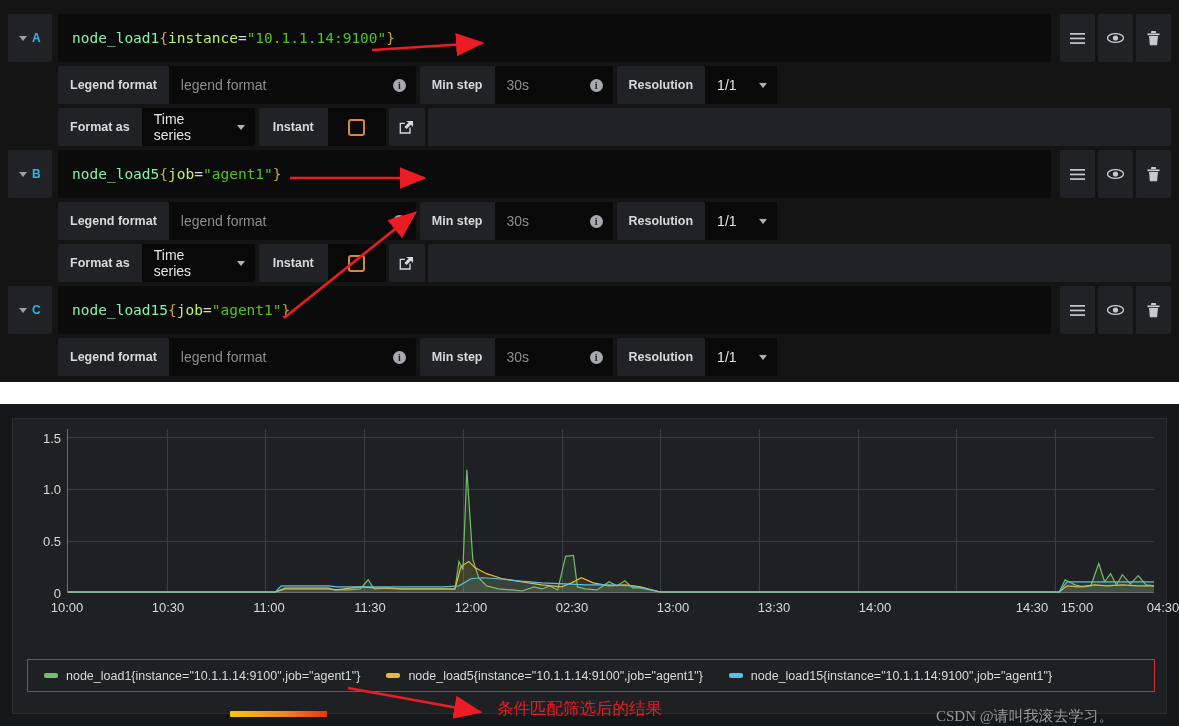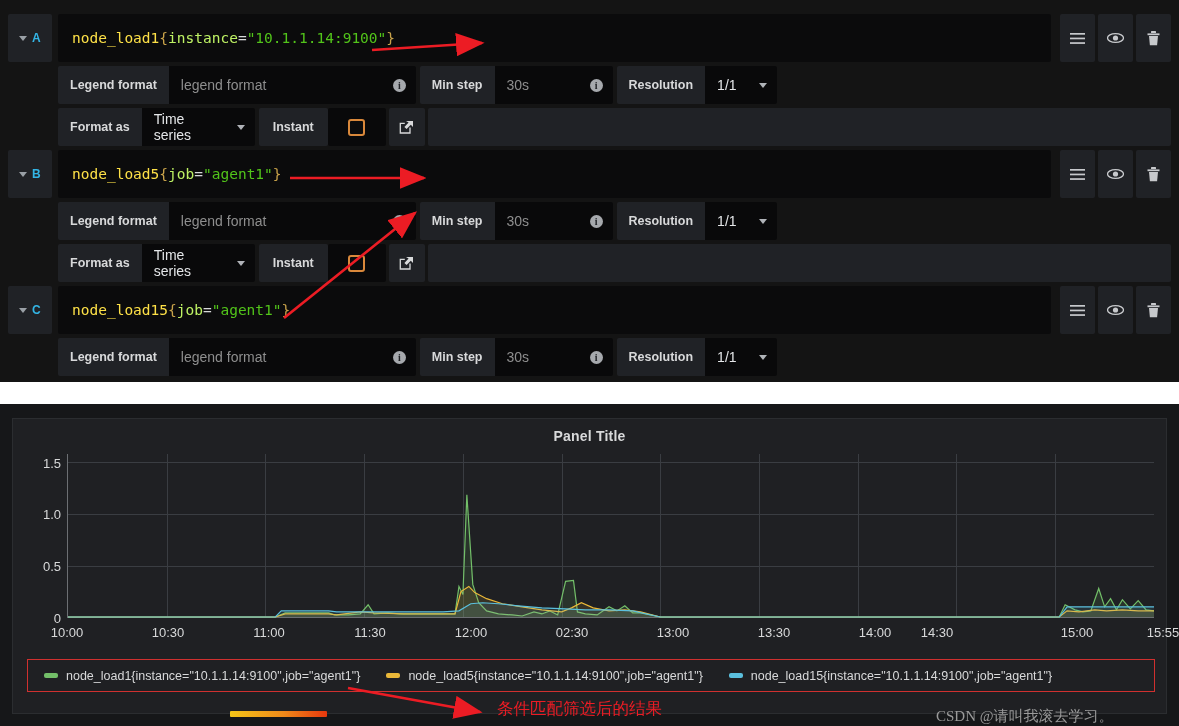--- a/index.html
+++ b/index.html
@@ -41,21 +41,21 @@
     margin-left: 6px;
     border-radius: 2px;
     display: flex; align-items: center;
     padding: 0 14px;
     font-family: "DejaVu Sans Mono", monospace;
     font-size: 14.5px;
     color: #d8d9da;
     overflow: hidden;
     white-space: nowrap;
   }
-  .tok-metric { color: #fde047; }
+  .tok-metric { color: #86efac; }
   .tok-brace  { color: #c8a24a; }
   .tok-label  { color: #bef264; }
   .tok-eq     { color: #d8d9da; }
   .tok-str    { color: #52c41a; }
 
   .qactions { display: flex; margin-left: 6px; }
   .qbtn {
     width: 35px; background: #202226; margin-left: 3px;
     display: flex; align-items: center; justify-content: center;
     border-radius: 2px; color: #c7c9cc;
@@ -421,21 +421,20 @@
         </div>
       </div>
     </div>
 
   </div>
 
   <div class="gap"></div>
 
   <div class="panelwrap">
     <div class="panel">
-      <div class="panel-title">Panel Title</div>
 
       <div class="plot">
 
         <div class="ylab" style="top:9px">1.5</div>
         <div class="ylab" style="top:60px">1.0</div>
         <div class="ylab" style="top:112px">0.5</div>
         <div class="ylab" style="top:164px">0</div>
 
         <div class="grid-area">
           <div class="hline" style="top:8px"></div>
@@ -463,23 +462,23 @@
 
         <div class="xlab" style="left:46px">10:00</div>
         <div class="xlab" style="left:147px">10:30</div>
         <div class="xlab" style="left:248px">11:00</div>
         <div class="xlab" style="left:349px">11:30</div>
         <div class="xlab" style="left:450px">12:00</div>
         <div class="xlab" style="left:551px">02:30</div>
         <div class="xlab" style="left:652px">13:00</div>
         <div class="xlab" style="left:753px">13:30</div>
         <div class="xlab" style="left:854px">14:00</div>
-        <div class="xlab" style="left:916px">14:30</div>
+        <div class="xlab" style="left:1011px">14:30</div>
         <div class="xlab" style="left:1056px">15:00</div>
-        <div class="xlab" style="left:1142px">15:55</div>
+        <div class="xlab" style="left:1142px">04:30</div>
       </div>
 
       <div class="legend-box">
         <div class="leg-item">
           <span class="leg-swatch" id="sw0" style="background: rgb(115, 191, 105);"></span>
           <span class="leg-text">node_load1{instance="10.1.1.14:9100",job="agent1"}</span>
         </div>
         <div class="leg-item">
           <span class="leg-swatch" id="sw1" style="background: rgb(234, 184, 57);"></span>
           <span class="leg-text">node_load5{instance="10.1.1.14:9100",job="agent1"}</span>

